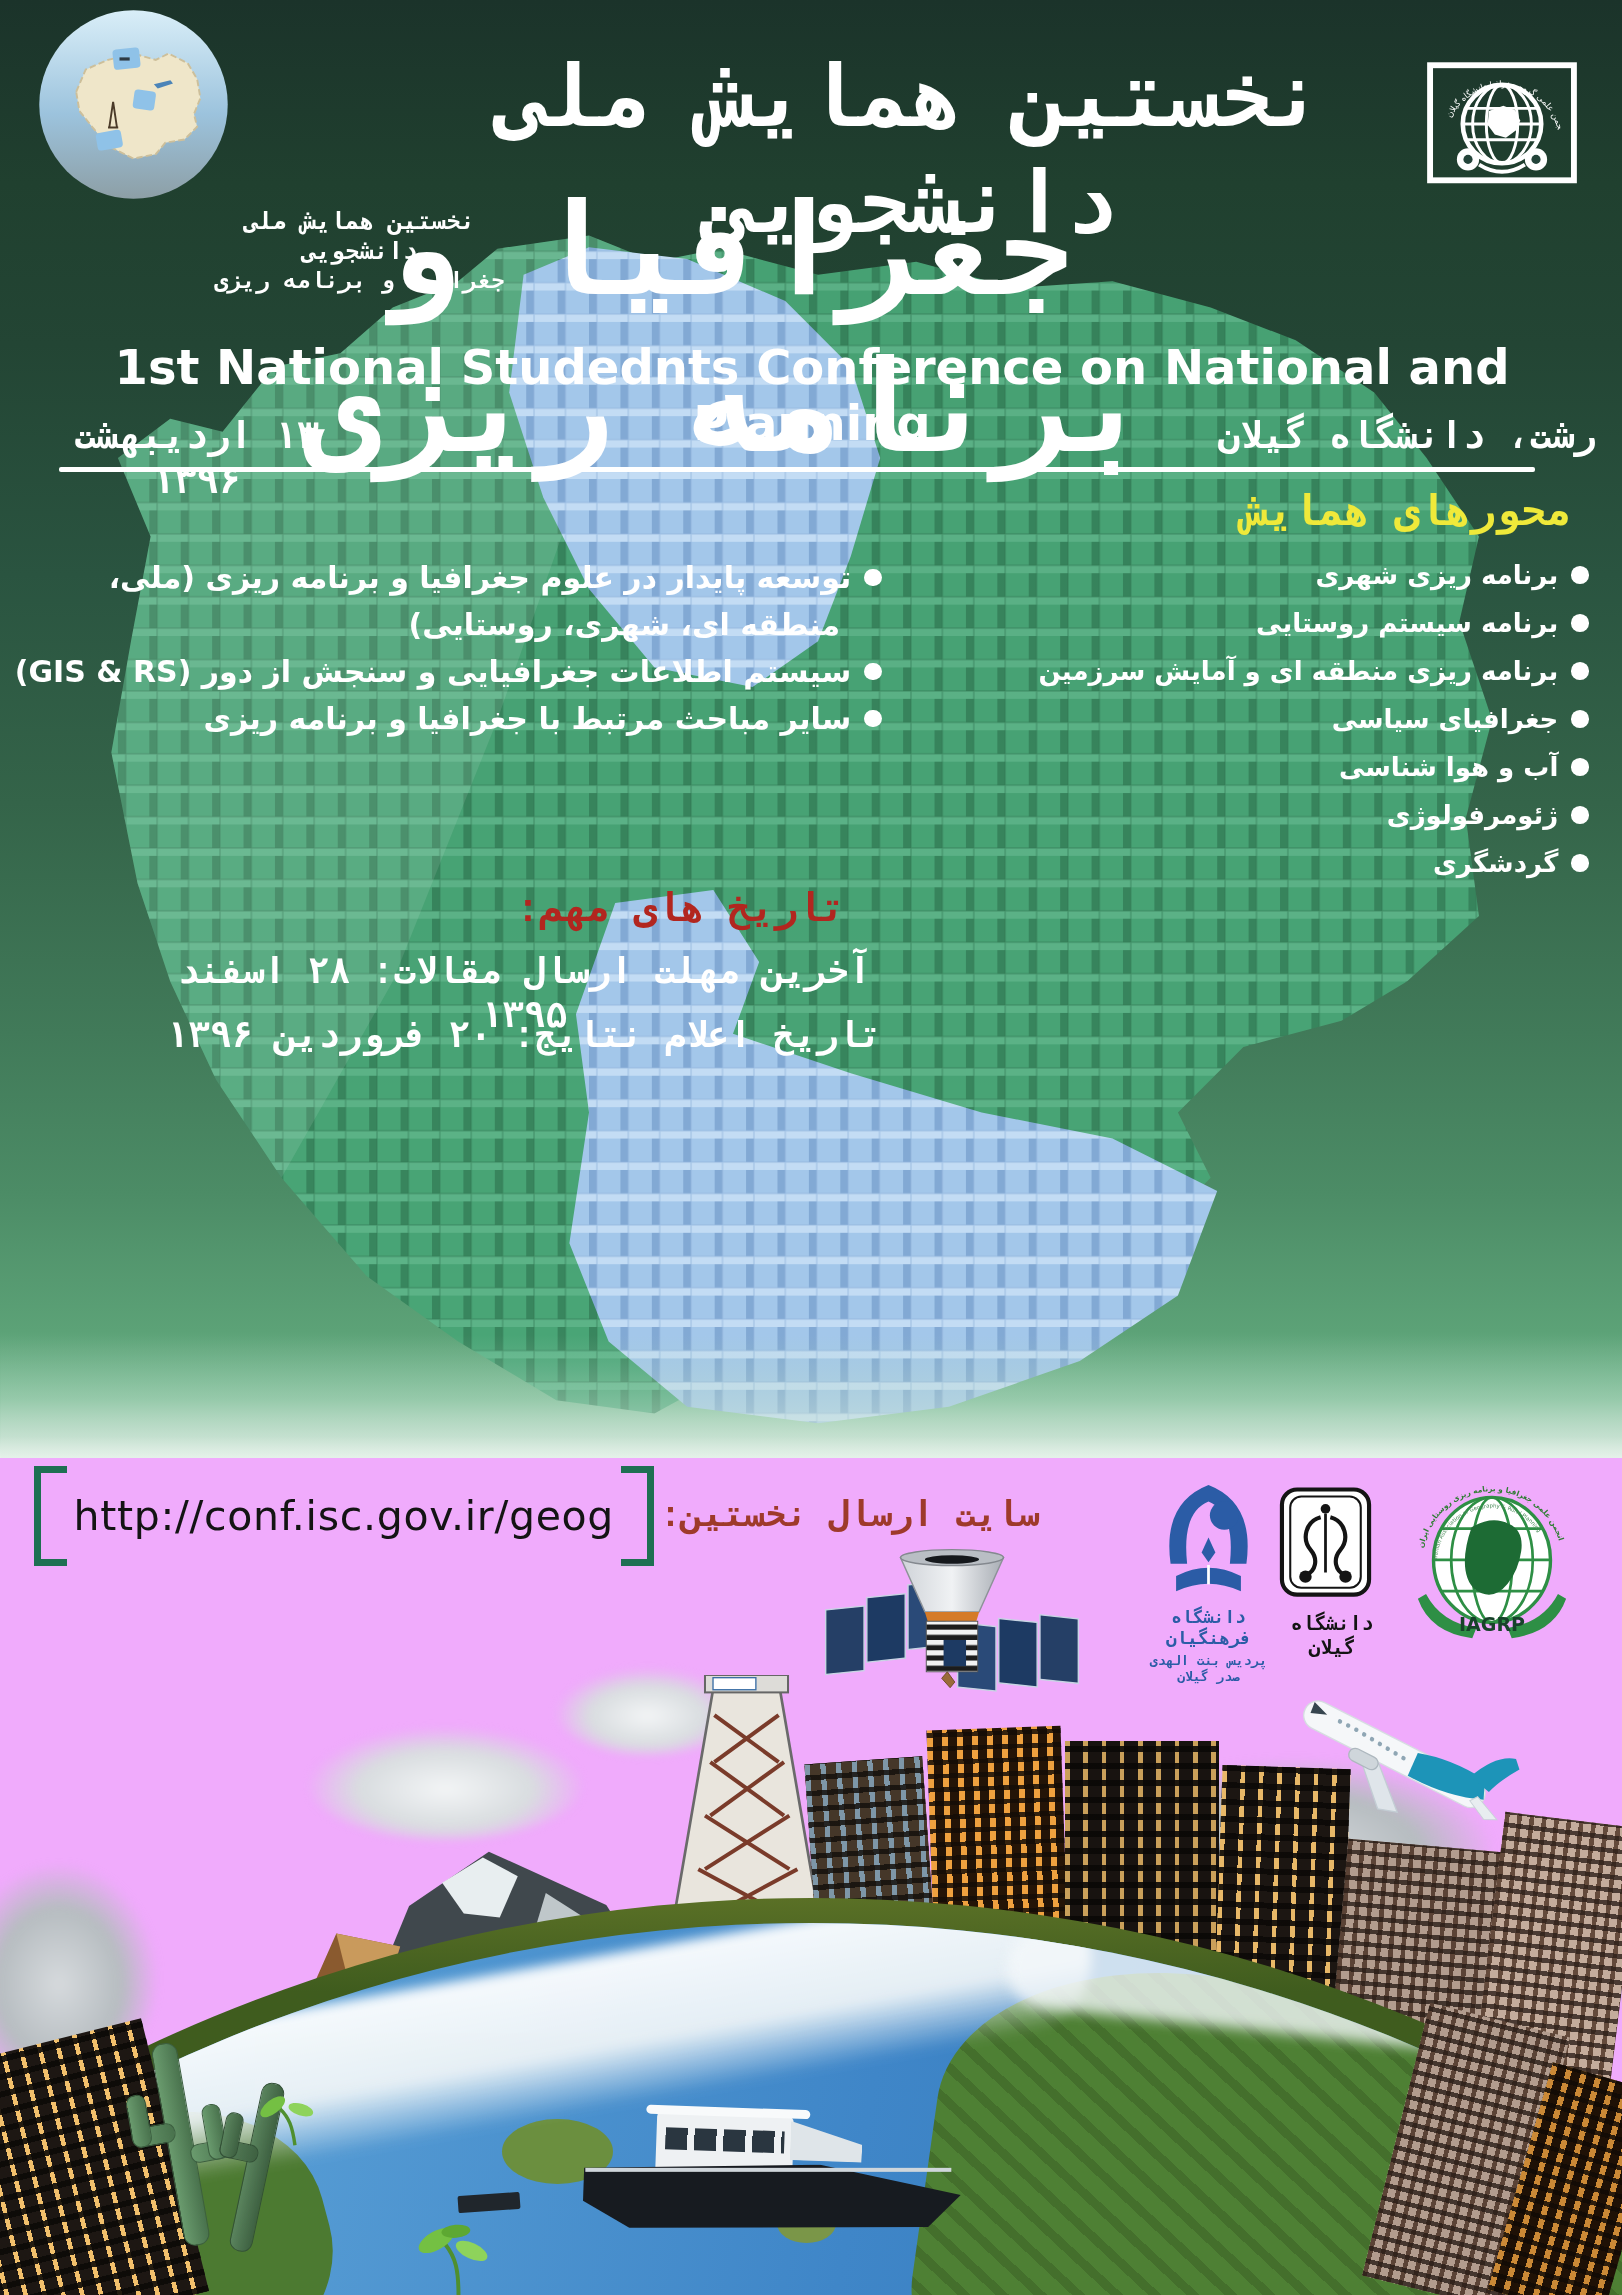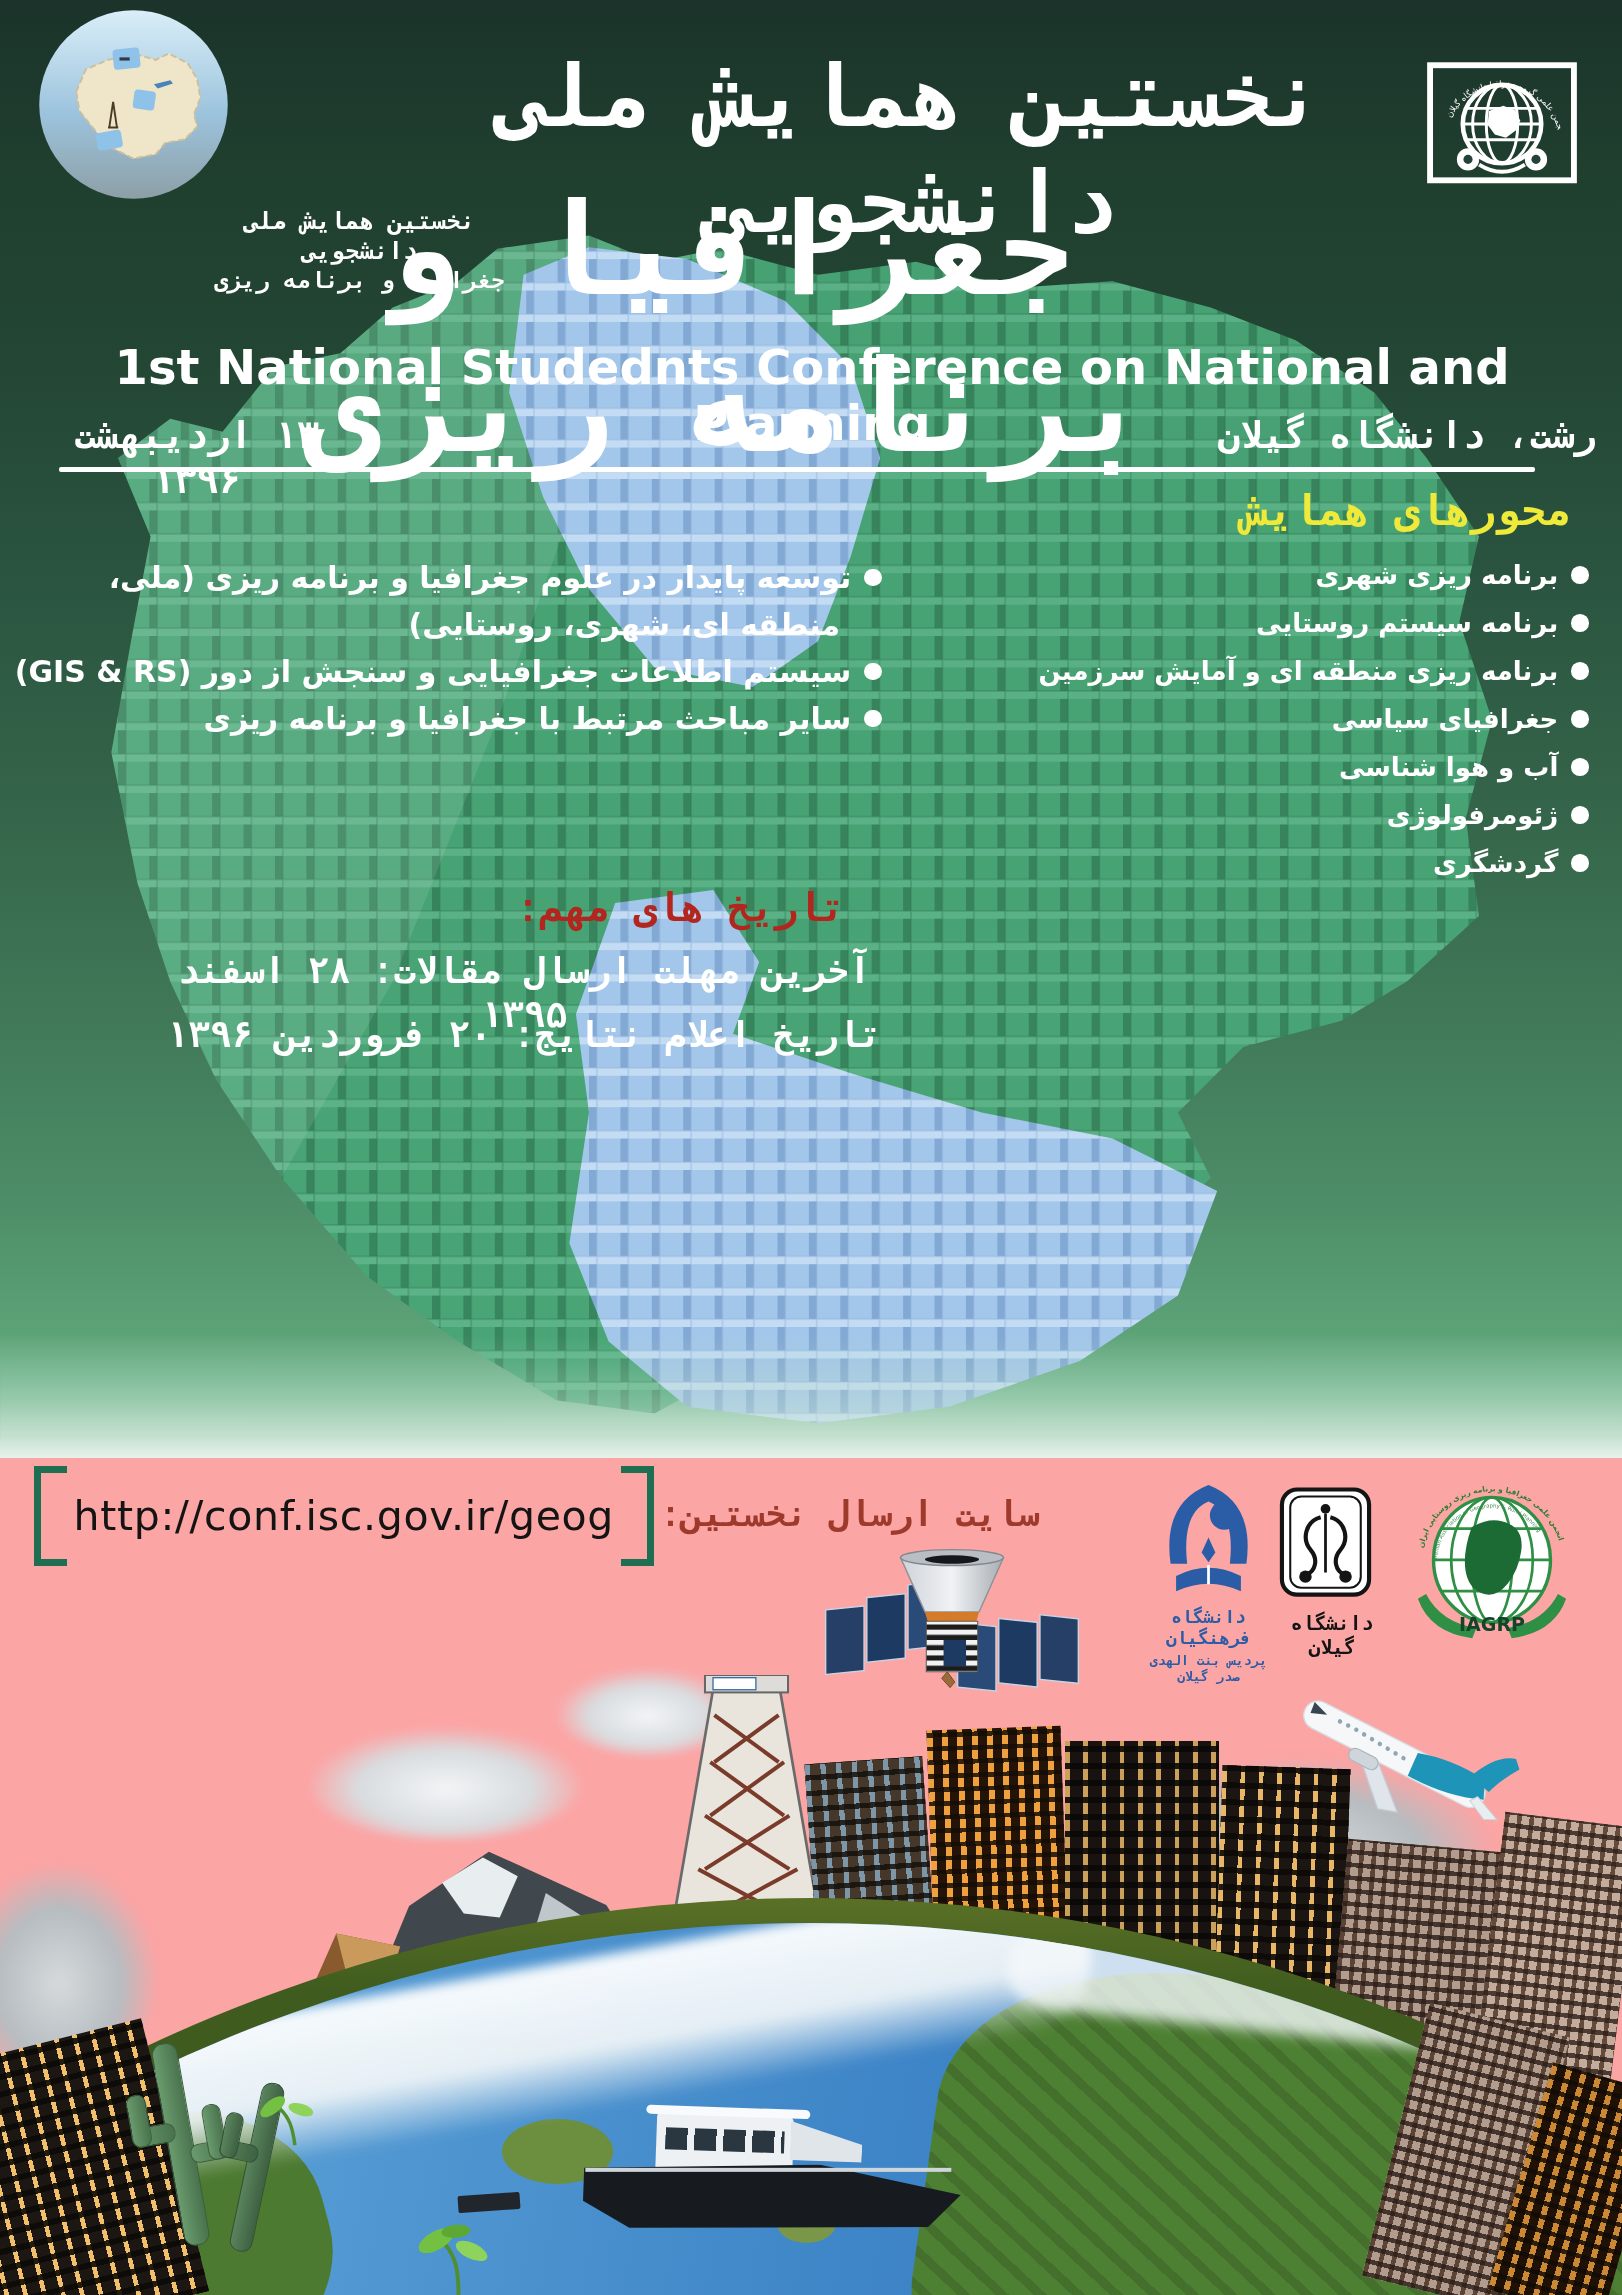--- a/index.html
+++ b/index.html
@@ -31,21 +31,21 @@
   .t-row .blt{width:17.7px;height:17.7px;border-radius:50%;background:#fff;flex:0 0 auto;}
   .t-row.cont{margin-left:0;padding-right:42px;}
   .list-right{right:34px;top:551px;}
   .list-left{right:741px;top:554px;}
   .list-left .t-row{height:47px;font-size:30px;}
   
   .dates-heading{left:419px;top:885px;width:523px;text-align:center;font-size:39px;font-weight:bold;color:#b2261f;}
   .dates-line1{left:151px;top:950px;width:746px;text-align:center;font-size:36px;font-weight:bold;color:#fff;}
   .dates-line2{left:151px;top:1014px;width:746px;text-align:center;font-size:36px;font-weight:bold;color:#fff;}
   
-  .bottom{left:0;top:1458px;width:1623px;height:838px;background:#fca5a5;overflow:hidden;}
+  .bottom{left:0;top:1458px;width:1623px;height:838px;background:#f0abfc;overflow:hidden;}
   .url-row{left:34px;top:7.9px;display:flex;align-items:center;}
   .bracket{width:26px;height:86px;border:7.2px solid #1e6f52;}
   .bracket.l{border-right:none;}
   .bracket.r{border-left:none;}
   .url-text{font-size:41px;color:#141414;margin:0 6.5px;letter-spacing:0.7px;}
   .url-label{font-size:35px;font-weight:bold;color:#9e3a2b;margin-right:22px;margin-left:6.5px;}
   .logo-caption{color:#2b5ca6;font-weight:bold;text-align:center;}
   .cap-black{color:#141414;font-weight:bold;text-align:center;}
   
   .cloud{position:absolute;border-radius:50%;

